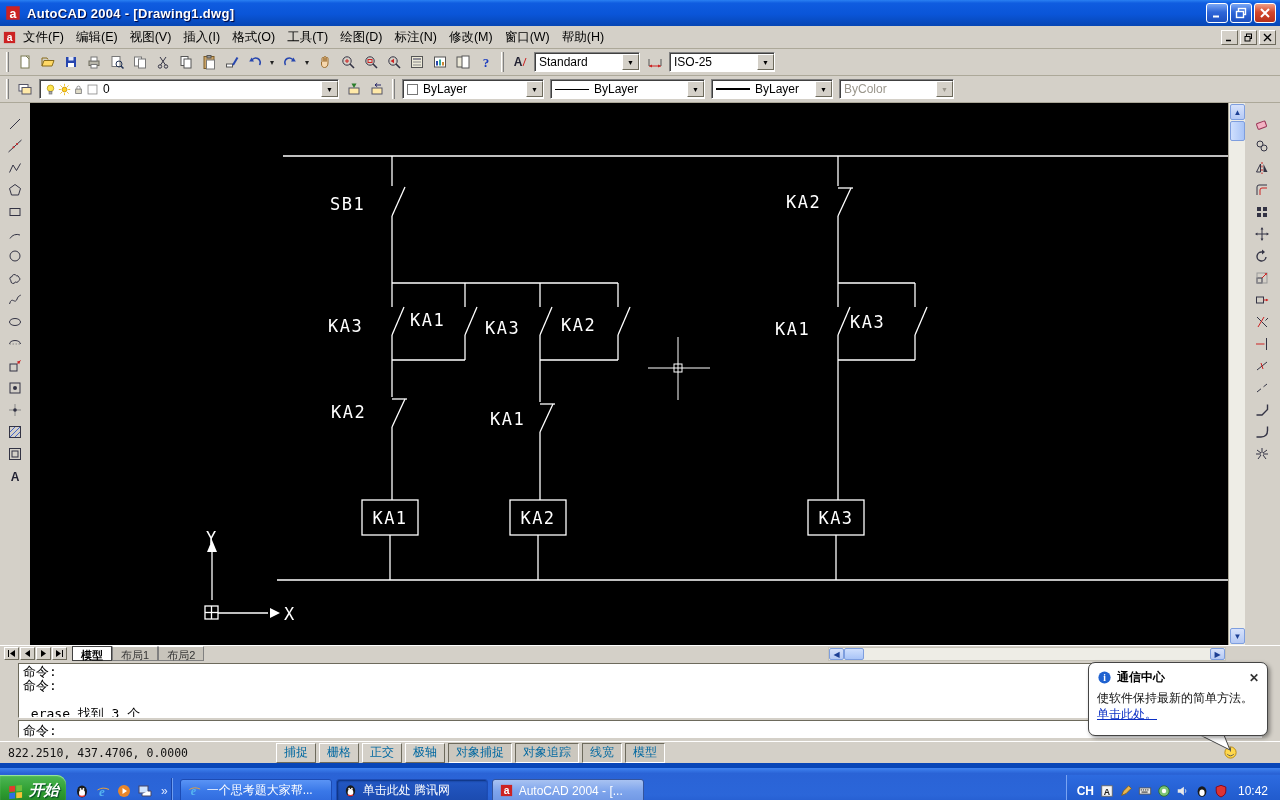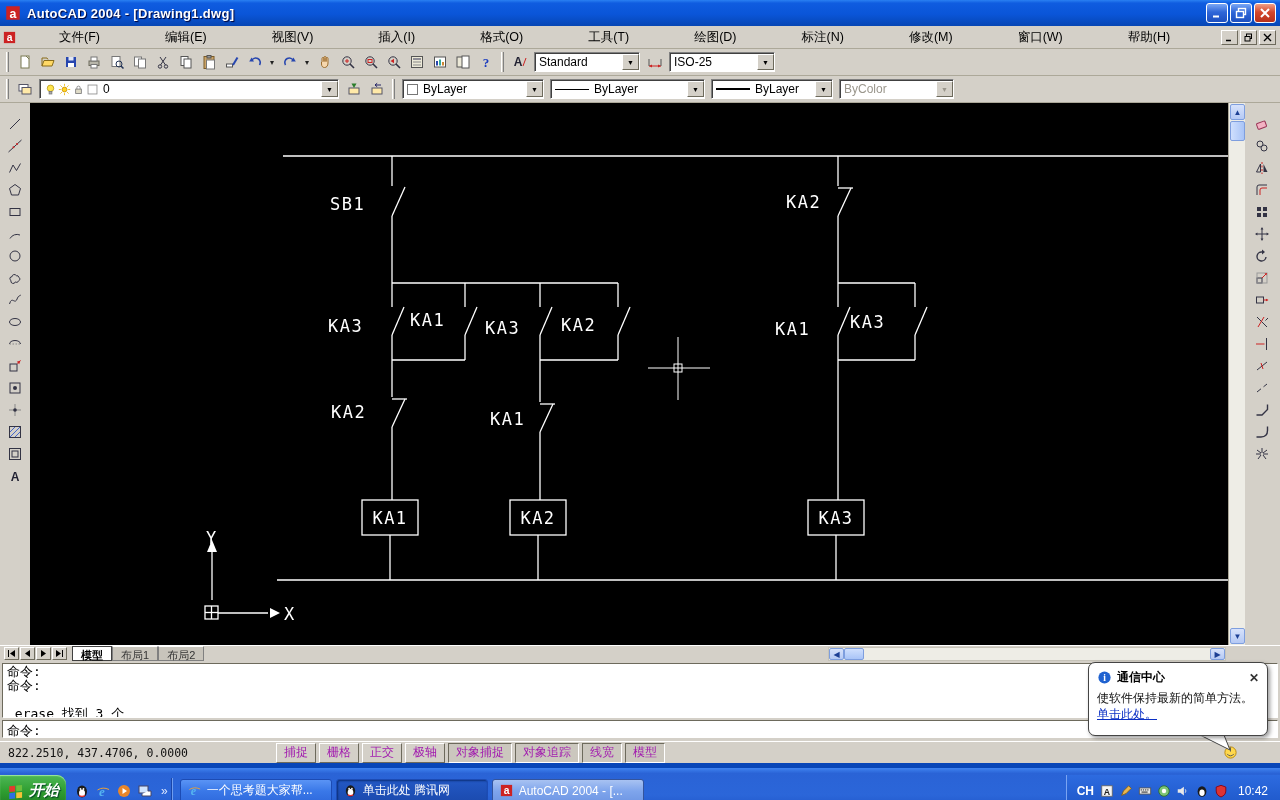--- a/index.html
+++ b/index.html
@@ -16,21 +16,21 @@
   .winbtns { margin-left:auto; display:flex; gap:2px; }
   .wbtn { width:22px; height:20px; border-radius:3px; border:1px solid #fff;
     background:linear-gradient(180deg,#7aa7f5,#2f66d8 45%,#1d4fc0);
     display:flex; align-items:center; justify-content:center; }
   .wbtn.close { background:linear-gradient(180deg,#f0a088,#d4472c 45%,#b8301a); }
 
   
   #menubar { position:absolute; left:0; top:26px; width:1280px; height:23px;
     background:#d4d0c8; border-bottom:1px solid #aca899;
     display:flex; align-items:center; font-size:12.5px; padding-left:2px; }
-  .menu-item { padding:3px 23px; color:#000; cursor:default;margin-left:19px; }
+  .menu-item { padding:3px 6px; color:#000; cursor:default; }
   .childbtns { margin-left:auto; display:flex; gap:2px; margin-right:4px; }
   .cbtn { width:17px; height:15px; background:#d4d0c8; border:1px solid;
     border-color:#fff #6d6a5c #6d6a5c #fff; display:flex; align-items:center; justify-content:center; }
 
   
   .tbrow { position:absolute; left:0; width:1280px; height:27px; background:#d4d0c8;
     display:flex; align-items:center; padding-left:2px; border-bottom:1px solid #aca899; }
   #tb-row1 { top:49px; } #tb-row2 { top:76px; }
   .grip { width:3px; height:20px; border-left:1px solid #fff; border-right:1px solid #808080; margin:0 4px; }
   .tbgroup { display:flex; align-items:center; }
@@ -76,34 +76,34 @@
   .tab { padding:1px 8px; height:15px; background:#c8c4bb; border:1px solid #808080;
     border-top:1px solid #fff; color:#333; }
   .tab.active { background:#fff; color:#000; font-weight:bold; border-color:#404040; }
   #hscroll { position:absolute; left:828px; top:1px; width:398px; height:14px; background:#eeede6;
     border:1px solid #c6c3b8; display:flex; align-items:center; }
   #hscroll .lunabtn { width:15px; height:12px; }
   #hthumb { width:20px; height:12px; background:linear-gradient(180deg,#cfdffd,#a9c4f7);
     border:1px solid #7e9ede; border-radius:2px; }
 
   
-  #cmdwin { position:absolute; left:0; top:661px; width:1280px; height:80px; background:#d4d0c8; padding:2px 2px; }
+  #cmdwin { position:absolute; left:0; top:661px; width:1280px; height:80px; background:#d4d0c8; padding:2px 18px; }
   #cmdhist { height:55px; background:#fff; border:1px solid; border-color:#6d6a5c #fff #fff #6d6a5c;
     font-family:"DejaVu Sans Mono",monospace; font-size:13px; color:#000; padding:1px 4px; overflow:hidden; }
   #cmdhist div { line-height:14px; height:14px; }
   #cmdprompt { height:18px; margin-top:2px; background:#fff; border:1px solid; border-color:#6d6a5c #fff #fff #6d6a5c;
     font-family:"DejaVu Sans Mono",monospace; font-size:13px; color:#000; padding:1px 4px; }
 
   
   #statusbar { position:absolute; left:0; top:741px; width:1280px; height:22px; background:#d4d0c8;
     border-top:1px solid #fff; display:flex; align-items:center; font-size:12px;gap:28px; }
   #coords { margin-left:8px; width:190px; font-family:"DejaVu Sans Mono",monospace; font-size:11.5px; color:#111; }
   #toggles { display:flex; gap:3px; margin-left:50px; }
   .sbtn { padding:1px 7px; height:20px; background:#d4d0c8; border:1px solid;
-    border-color:#fff #6d6a5c #6d6a5c #fff; color:#a21caf; display:flex; align-items:center;text-align:right; }
+    border-color:#fff #6d6a5c #6d6a5c #fff; color:#0369a1; display:flex; align-items:center;text-align:right; }
   .sbtn.pressed { border-color:#6d6a5c #fff #fff #6d6a5c; background:#cbc7be; }
   #sb-right { margin-left:auto; margin-right:42px; display:flex; align-items:center; }
 
   #winedge { position:absolute; left:0; top:763px; width:1280px; height:5px; background:#0846b8; }
 
   
   #taskbar { position:absolute; left:0; top:768px; width:1280px; height:45px;
     background:linear-gradient(180deg,#3f83f0 0%,#2a63d6 12%,#2b66d9 60%,#1d52c4 100%);
     display:flex; align-items:center; }
   #startbtn { width:66px; height:32px; border-radius:0 9px 9px 0;

